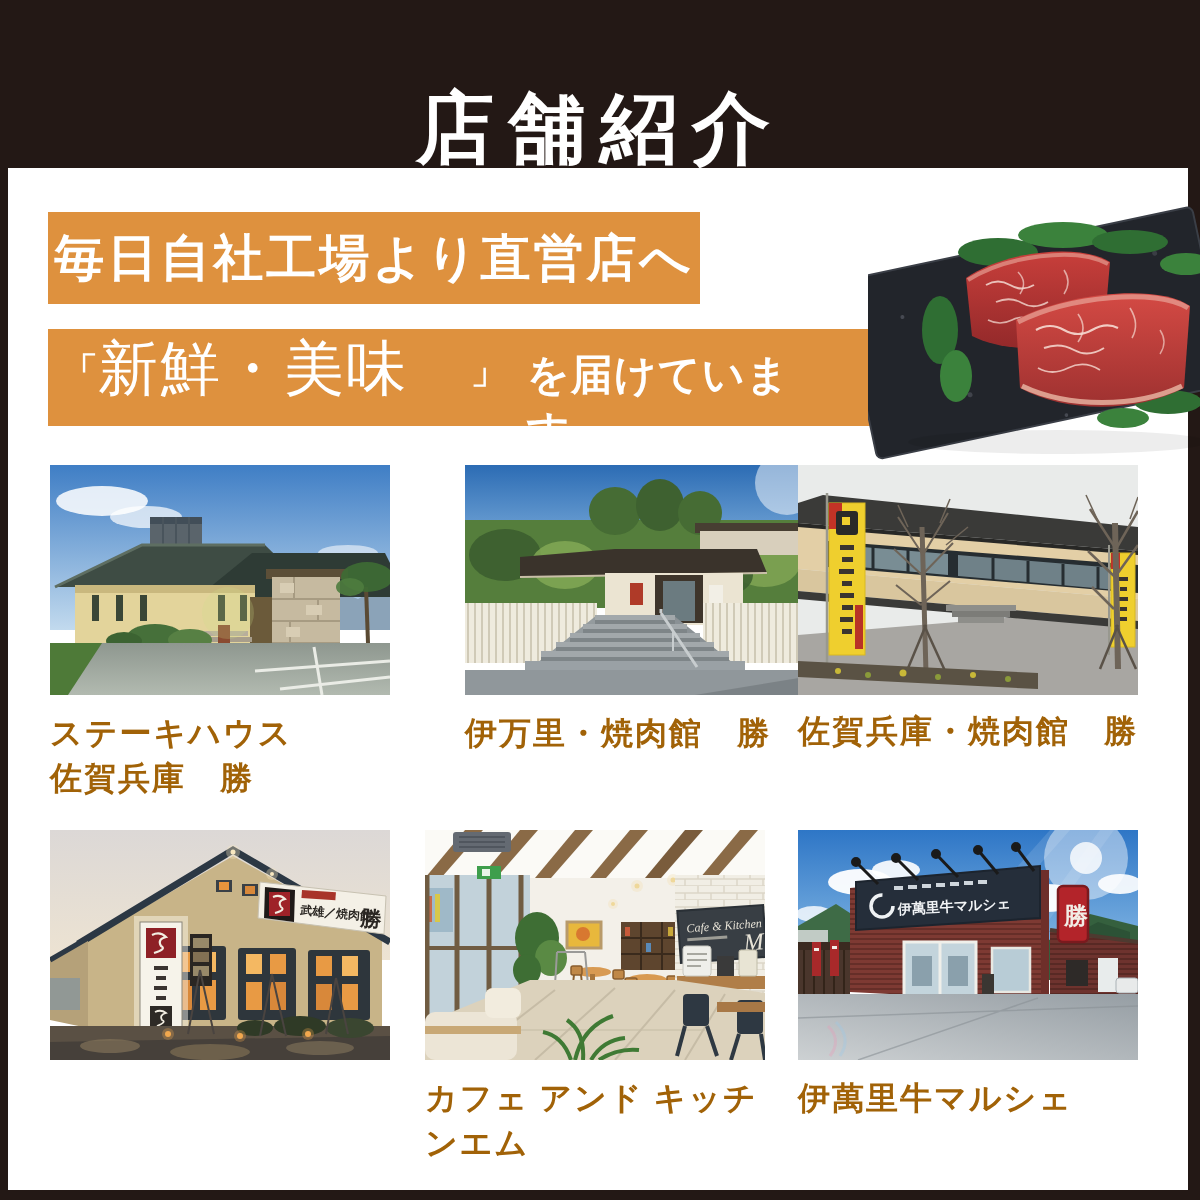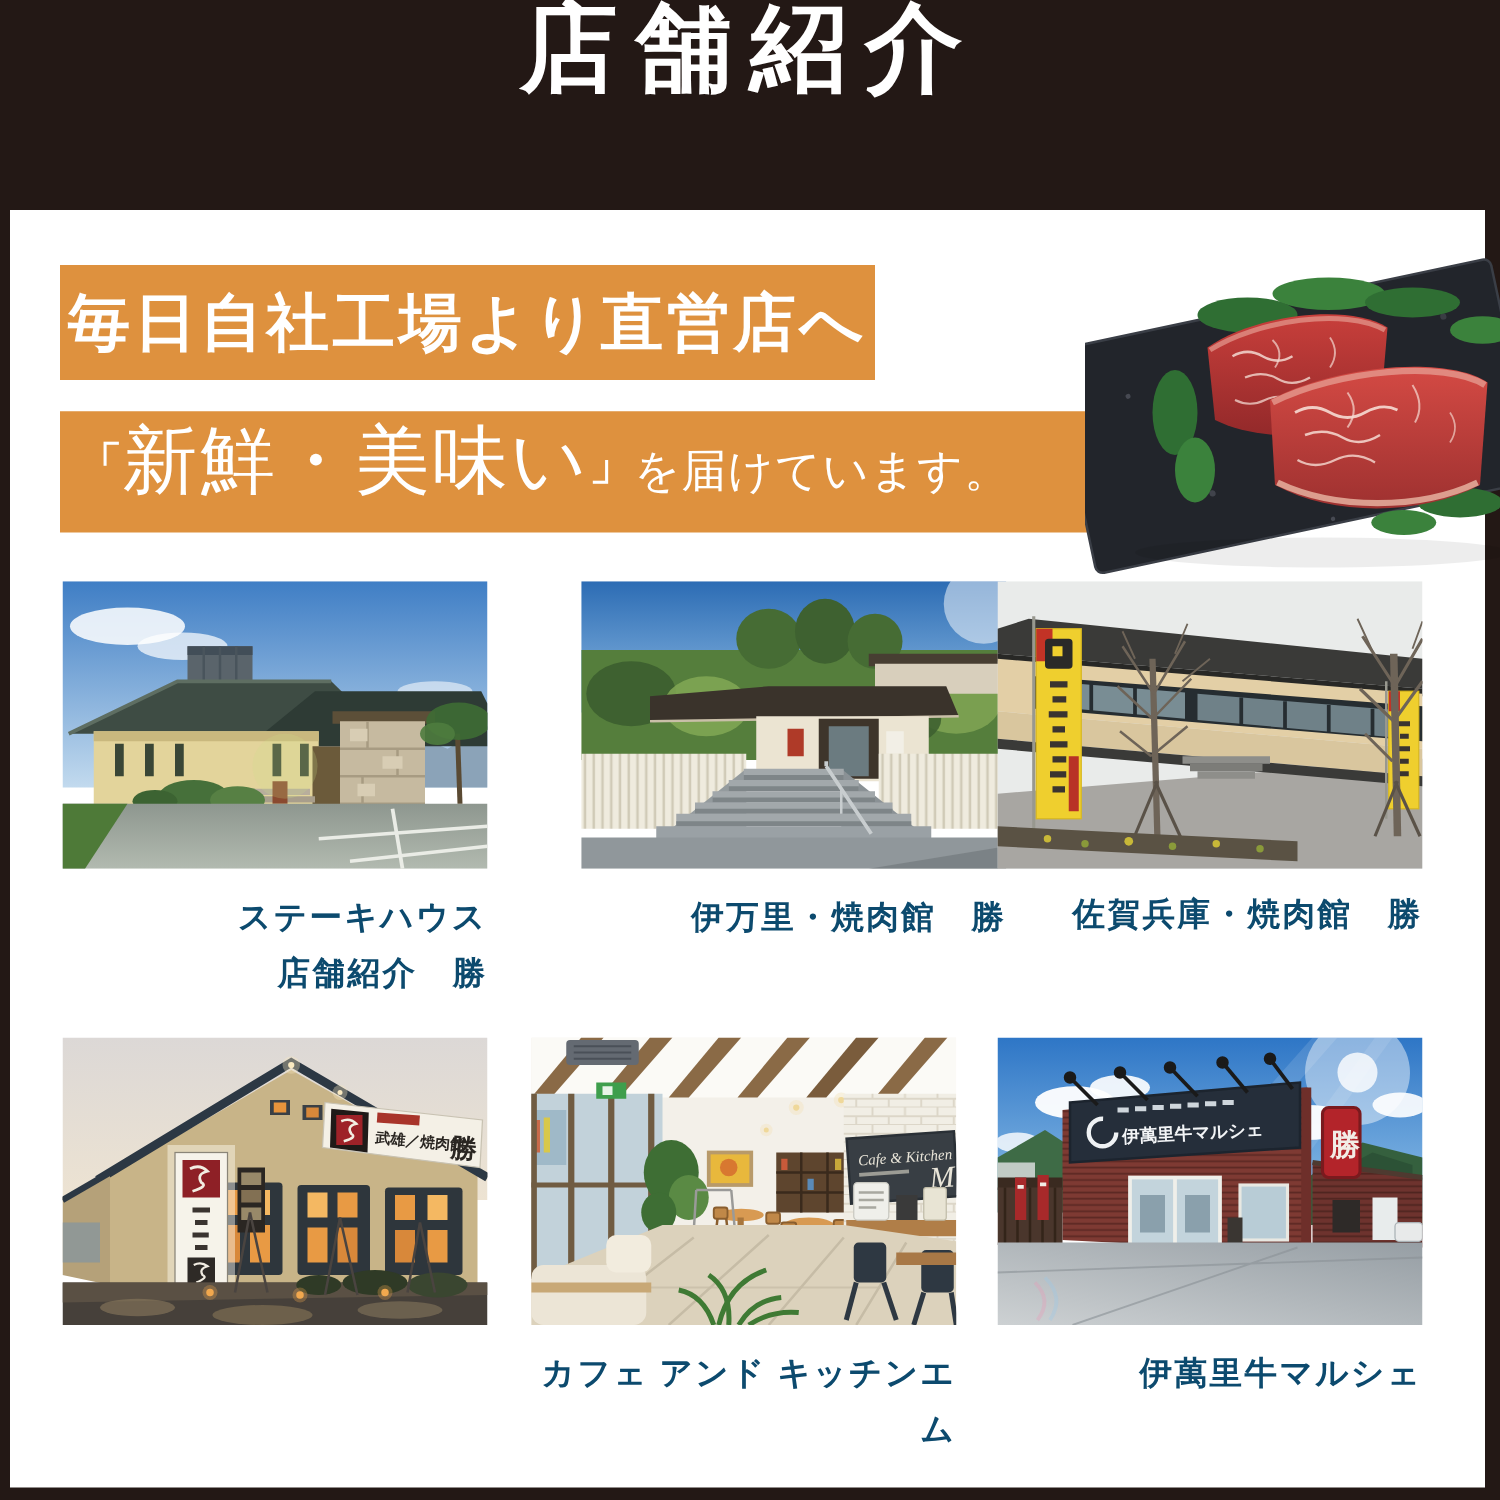--- a/index.html
+++ b/index.html
@@ -3,42 +3,42 @@
 <meta charset="utf-8">
 <style>
   html,body{margin:0;padding:0;}
   body{
     width:1200px;height:1200px;position:relative;overflow:hidden;
     background:#231815;
     font-family:"Liberation Serif","DejaVu Serif",serif;
   }
   
   .header{position:absolute;left:0;top:0;width:1200px;height:168px;
-    display:flex;align-items:flex-start;justify-content:center;}
+    display:flex;align-items:flex-end;justify-content:center;}
   .header h1{margin:0;color:#ffffff;font-size:78px;font-weight:700;
     letter-spacing:14px;line-height:1;}
   
   .panel{position:absolute;left:8px;top:168px;width:1180px;height:1022px;background:#ffffff;}
   
   .banner{position:absolute;background:#DE913E;color:#ffffff;
     display:flex;align-items:center;}
   .banner1{left:40px;top:44px;width:652px;height:92px;justify-content:center;text-align:center;}
   .banner1 span{font-size:50px;font-weight:700;letter-spacing:3px;}
   .banner2{left:40px;top:161px;width:828px;height:97px;padding-left:14px;
     box-sizing:border-box;align-items:baseline;}
   .b2-bracket{font-size:36px;font-weight:700;position:relative;top:-6px;}
   .b2-emph{font-size:60px;font-weight:400;letter-spacing:2px;}
-  .b2-suffix{font-size:36px;font-weight:400;letter-spacing:1px;}
+  .b2-suffix{font-size:42px;font-weight:700;letter-spacing:1px;margin-left:20px;}
   
   .hero{position:absolute;left:860px;top:12px;width:332px;height:295px;}
   
   .store{position:absolute;width:340px;margin:0;}
   .store svg{display:block;width:340px;height:230px;}
-  .store figcaption{margin-top:16px;text-align:right;color:#0c4a6e;
-    font-size:26px;font-weight:700;line-height:45px;letter-spacing:2px;}
+  .store figcaption{margin-top:16px;text-align:left;color:#a16207;
+    font-size:32px;font-weight:700;line-height:45px;letter-spacing:2px;}
   .s1{left:42px;top:297px;} .s2{left:417px;top:297px;padding-left:40px;} .s3{left:790px;top:297px;font-family:Liberation Mono, monospace;}
   .s4{left:42px;top:662px;} .s5{left:417px;top:662px;} .s6{left:790px;top:662px;}
 </style>
 </head>
 <body>
 
 <div class="header">
   <h1>店舗紹介</h1>
 </div>
 
@@ -170,21 +170,21 @@
       <polygon points="0,178 52,178 18,230 0,230" fill="#4E7A38"></polygon>
       <g>
         <path d="M318,178 L316,122" stroke="#5A4A33" stroke-width="4"></path>
         <ellipse cx="317" cy="112" rx="26" ry="15" fill="#3E6B34" opacity=".92"></ellipse>
         <ellipse cx="300" cy="122" rx="14" ry="9" fill="#4E7C3E" opacity=".9"></ellipse>
       </g>
       <circle cx="178" cy="148" r="26" fill="#CFE08A" opacity=".22"></circle>
     </svg>
     <figcaption>
       <div>ステーキハウス</div>
-      <div>店舗紹介　勝</div>
+      <div>佐賀兵庫　勝</div>
     </figcaption>
   </figure>
 
   <figure class="store s2">
     <svg viewBox="0 0 340 230">
       <defs>
         <linearGradient id="p2sky" x1="0" y1="0" x2="0" y2="1">
           <stop offset="0" stop-color="#2C6CB4"></stop>
             <stop offset="1" stop-color="#8FBCE4"></stop>
         </linearGradient>

